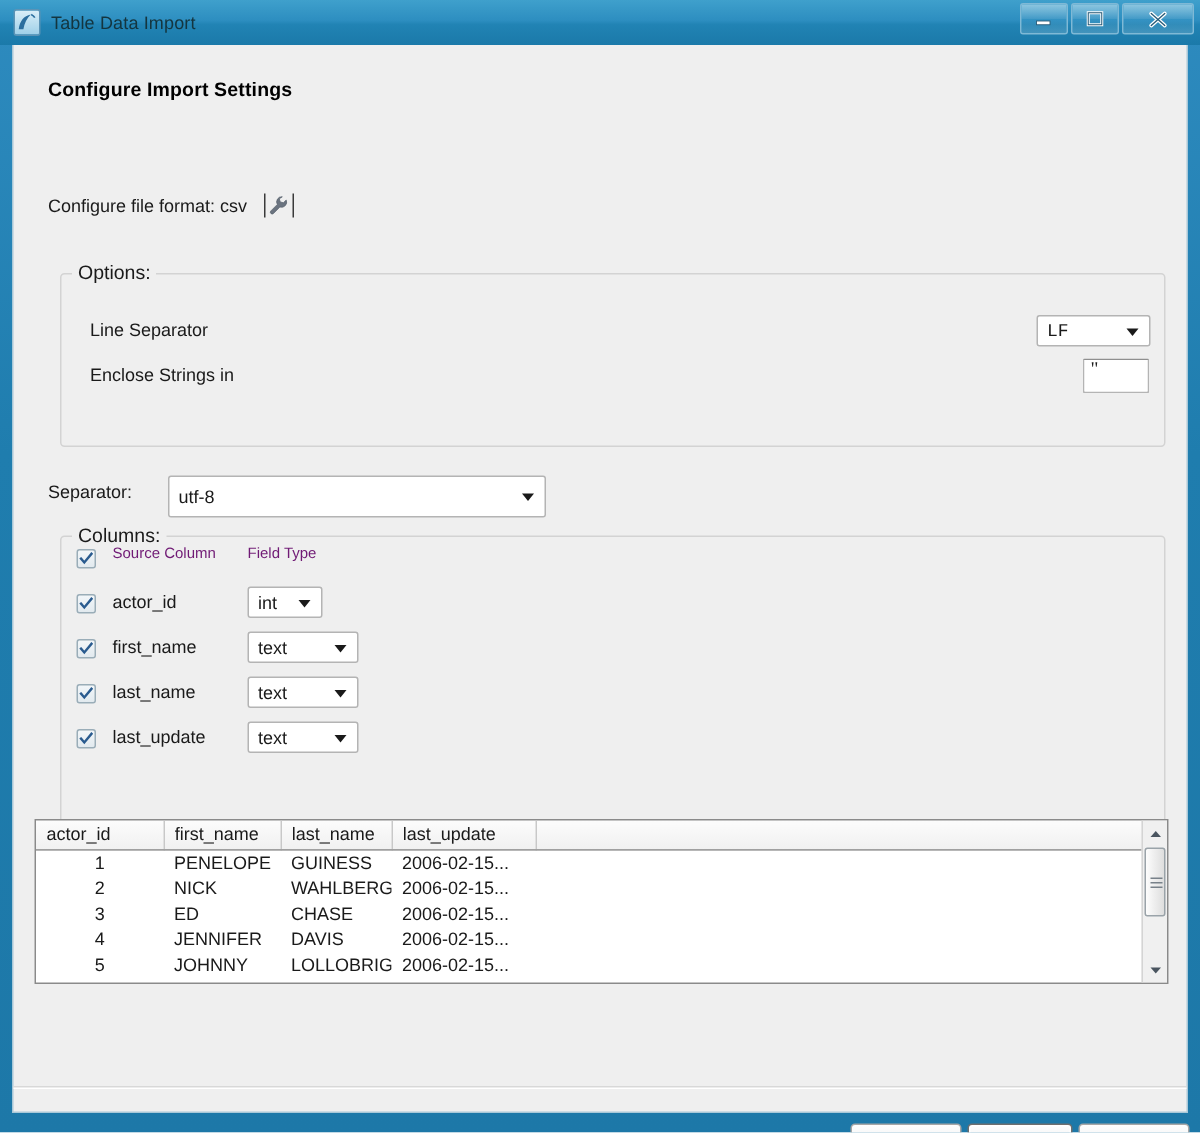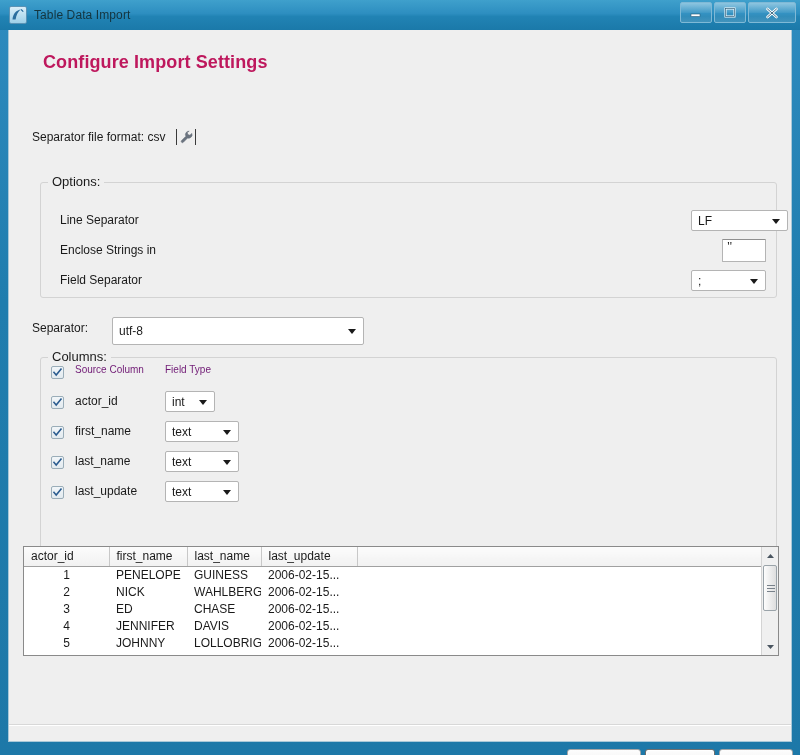--- a/index.html
+++ b/index.html
@@ -79,25 +79,25 @@
     width: 784px;
     height: 712px;
     background: #efefef;
     border: 1px solid #a9c8d8;
     border-top: none;
     box-sizing: border-box;
   }
 
   .page-title {
     position: absolute;
-    left: 34px;
+    left: 23px;
     top: 22px;
-    font-size: 18px;
+    font-size: 13px;
     font-weight: bold;
-    color: #be185d;
+    color: #000000;
     letter-spacing: .1px;
   }
 
   
   .detected-row {
     position: absolute;
     left: 23px;
     top: 98px;
     display: flex;
     align-items: center;
@@ -405,53 +405,46 @@
         </svg>
       </div>
     </div>
   </div>
 
   <div class="client">
 
     <div class="page-title">Configure Import Settings</div>
 
     <div class="detected-row">
-      <span class="detected-label">Separator file format: csv</span>
+      <span class="detected-label">Configure file format: csv</span>
       <span class="wrench-btn">
         <svg width="13" height="14" viewBox="0 0 13 14">
           <path d="M9.2 1.2 a3.4 3.4 0 0 0 -3.3 5.1 L1.6 10.6 a1.2 1.2 0 0 0 1.7 1.7 L7.6 8 a3.4 3.4 0 0 0 4.2 -4.6 L9.9 5.2 L7.8 4.6 L7.2 2.5 Z" fill="#6b7480" stroke="#5a636e" stroke-width=".5"></path>
         </svg>
       </span>
     </div>
 
     <div class="groupbox" id="options-group">
       <span class="gb-legend">Options:</span>
 
       <div class="opt-row" style="top:26px">
         <span class="opt-label">Line Separator</span>
-        <div class="combo" id="combo-line-sep" style="left:650px; top:1px; width:97px;">
+        <div class="combo" id="combo-line-sep" style="left:650px; top:1px; width:76px;font-family:Liberation Mono, monospace;">
           <span class="val">LF</span>
           <span class="arrow"></span>
         </div>
       </div>
 
       <div class="opt-row" style="top:56px">
         <span class="opt-label">Enclose Strings in</span>
         <div class="textfield" style="left:681px; top:0px; width:44px;">
           <span class="val">"</span>
         </div>
       </div>
 
-      <div class="opt-row" style="top:86px">
-        <span class="opt-label">Field Separator</span>
-        <div class="combo" id="combo-field-sep" style="left:650px; top:1px; width:75px;">
-          <span class="val">;</span>
-          <span class="arrow"></span>
-        </div>
-      </div>
     </div>
 
     <div id="encoding-label">Separator:</div>
     <div class="combo" id="encoding-combo">
       <span class="val">utf-8</span>
       <span class="arrow"></span>
     </div>
 
     <div class="groupbox" id="columns-group">
       <span class="gb-legend">Columns:</span>

